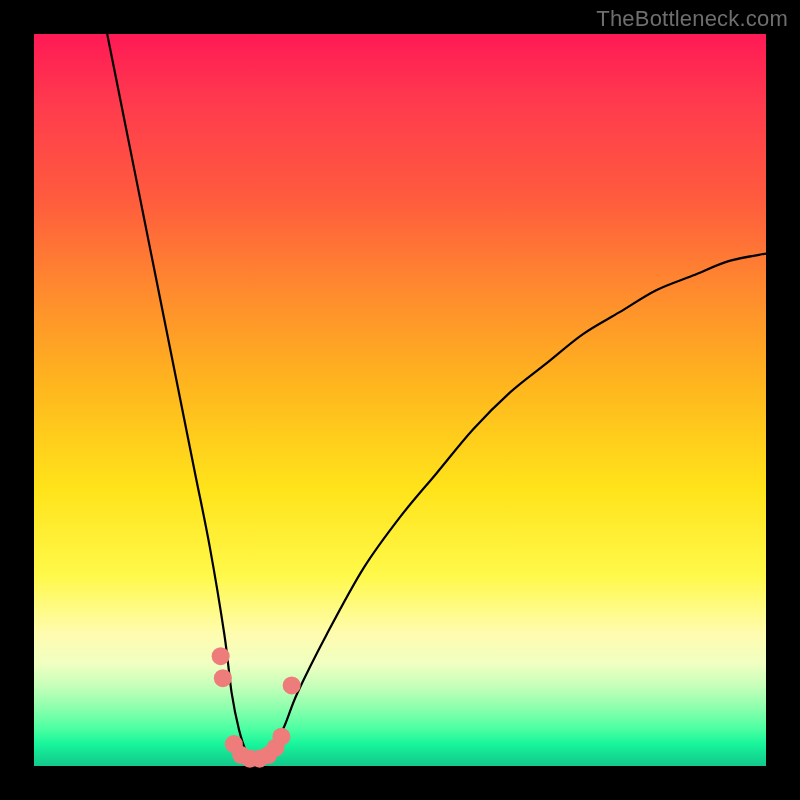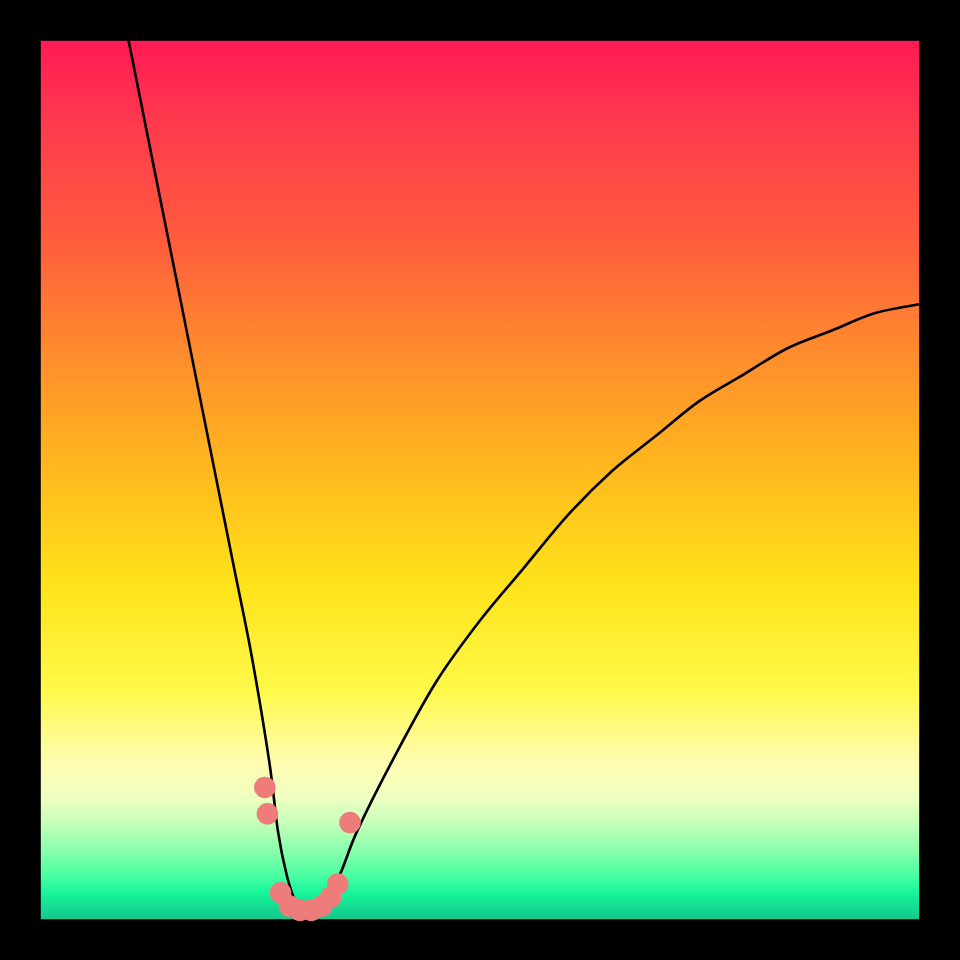--- a/index.html
+++ b/index.html
@@ -60,20 +60,21 @@
     top: 0;
     width: 732px;
     height: 732px;
     overflow: visible;
   }
 </style>
 </head>
 <body>
 
 <div class="frame">
+  <div class="watermark">TheBottleneck.com</div>
   <div class="plot">
     <svg class="curve" viewBox="0 0 732 732">
       <path id="curve-path" fill="none" stroke="#000" stroke-width="2.2" d="M 73.2,0 C 75.64,12.199999999999989 82.96000000000001,48.79999999999994 87.84,73.19999999999993 C 92.72,97.59999999999992 97.60000000000001,121.99999999999996 102.48,146.39999999999998 C 107.36,170.79999999999998 112.24000000000001,195.20000000000002 117.12,219.60000000000002 C 122,244.00000000000003 126.88,268.40000000000003 131.76,292.8 C 136.64,317.2 141.52,341.6 146.4,366 C 151.28,390.4 156.16,414.8 161.04,439.2 C 165.92,463.59999999999997 170.8,485.55999999999995 175.68,512.4 C 180.56,539.24 186.66,575.84 190.32,600.24 C 193.98,624.64 195.20000000000002,642.9399999999999 197.64000000000001,658.8 C 200.08,674.66 202.52,685.64 204.96,695.4 C 207.4,705.16 209.83999999999997,712.48 212.27999999999997,717.36 C 214.71999999999997,722.24 217.16,723.4599999999999 219.6,724.68 C 222.04,725.9 224.48,725.9 226.92,724.68 C 229.35999999999999,723.4599999999999 230.58,722.24 234.24,717.36 C 237.9,712.48 244.00000000000003,705.16 248.88000000000002,695.4 C 253.76000000000002,685.64 256.2,674.66 263.52,658.8 C 270.84,642.9399999999999 281.82,620.98 292.8,600.24 C 303.78000000000003,579.5 317.20000000000005,553.88 329.40000000000003,534.36 C 341.6,514.84 353.8,498.98 366,483.12 C 378.2,467.26 390.40000000000003,453.84 402.6,439.2 C 414.8,424.56 427,408.7 439.2,395.28 C 451.4,381.85999999999996 463.6,369.66 475.8,358.68 C 488,347.7 500.2,339.15999999999997 512.4,329.4 C 524.6,319.64 536.8,308.65999999999997 549,300.12 C 561.2,291.58000000000004 573.4000000000001,285.48 585.6,278.16 C 597.8,270.84000000000003 609.9999999999999,262.3 622.1999999999999,256.2 C 634.4,250.09999999999997 646.6,246.43999999999994 658.8000000000001,241.55999999999995 C 671.0000000000001,236.67999999999995 683.2,230.58 695.4,226.92000000000002 C 707.5999999999999,223.26000000000002 725.9,220.82000000000002 732,219.60000000000002"></path>
       <g id="marker-group">
           <circle cx="186.66" cy="622.2" r="9" fill="#ed7c7a"></circle>
           <circle cx="188.856" cy="644.16" r="9" fill="#ed7c7a"></circle>
           <circle cx="199.836" cy="710.04" r="9" fill="#ed7c7a"></circle>
           <circle cx="207.15600000000003" cy="721.02" r="9" fill="#ed7c7a"></circle>
           <circle cx="215.94" cy="724.68" r="9" fill="#ed7c7a"></circle>
           <circle cx="225.456" cy="724.68" r="9" fill="#ed7c7a"></circle>

